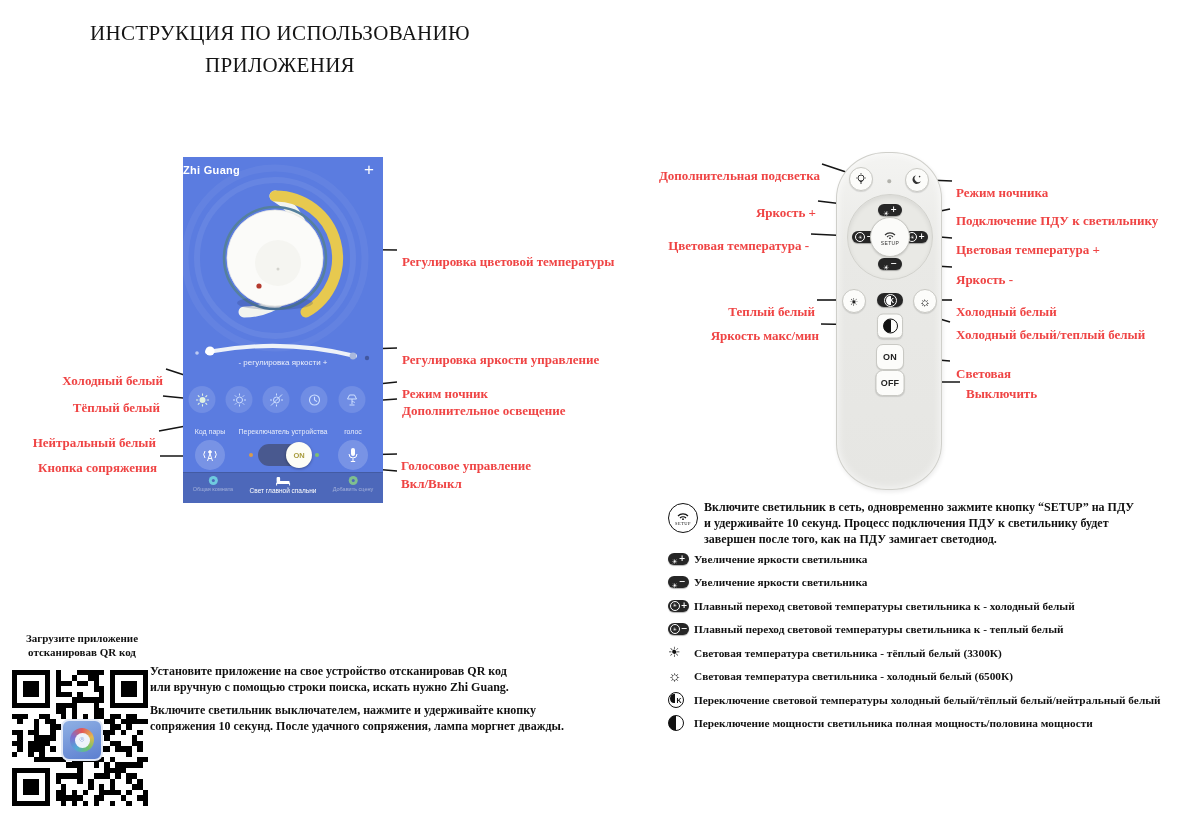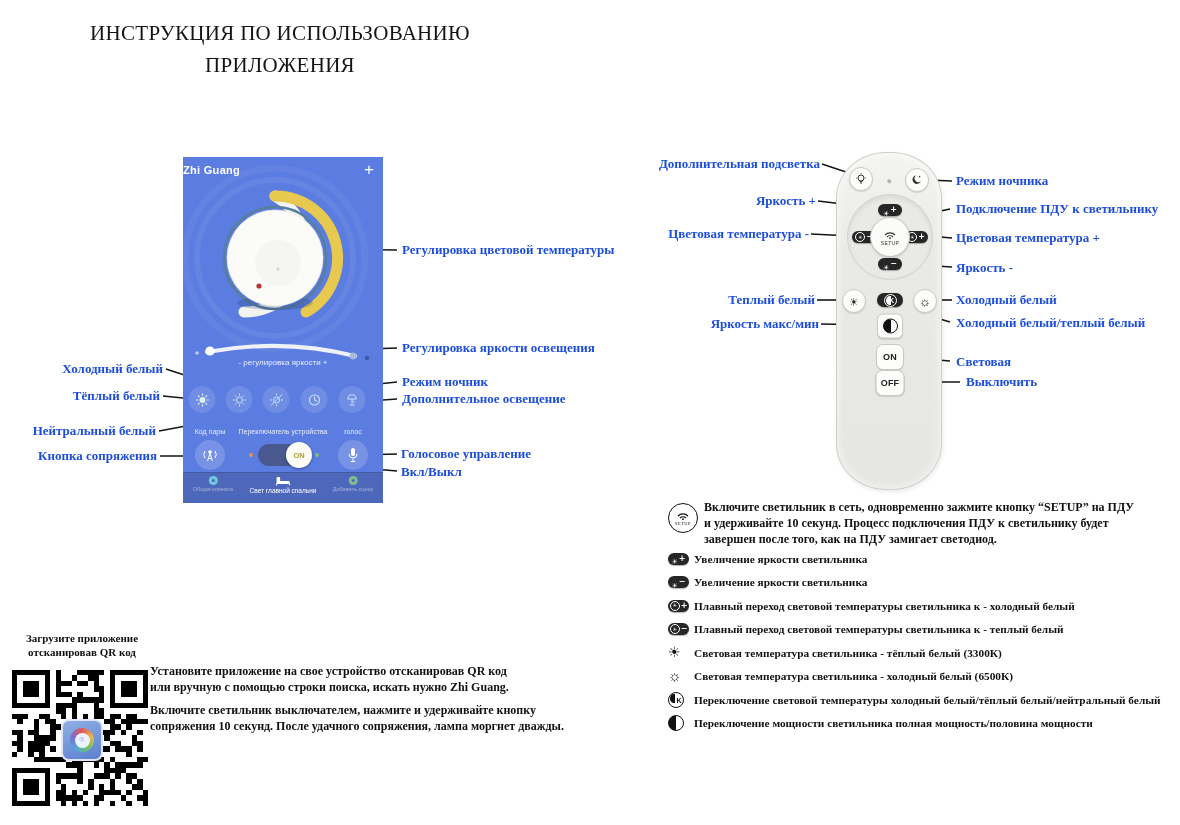--- a/index.html
+++ b/index.html
@@ -7,21 +7,21 @@
           font-family:"Liberation Serif","DejaVu Serif",serif;color:#111;}
   svg{display:block;}
 
   
   .title{position:absolute;font-size:21px;font-weight:500;text-align:center;line-height:1.5;
          white-space:pre-line;letter-spacing:.3px;color:#141414;}
   .left-title{left:60px;top:18px;width:440px;}
   .right-title{left:660px;top:22px;width:500px;}
 
   
-  .lbl{position:absolute;font-size:13px;font-weight:700;white-space:nowrap;transform:translateY(-50%);color:#1d4ed8;}
+  .lbl{position:absolute;font-size:13px;font-weight:700;white-space:nowrap;transform:translateY(-50%);color:#ef4444;margin-top:12px;}
   .lbl.r{text-align:right;}
 
   
   .lines{position:absolute;left:0;top:0;pointer-events:none;}
   .lines line{stroke:#151515;stroke-width:1.6;}
 
   
   .phone{position:absolute;left:183px;top:157px;width:200px;height:346px;background:#5b7ce0;
          font-family:"Liberation Sans","DejaVu Sans",sans-serif;overflow:hidden;}
   .phone-header{position:absolute;left:0;top:0;width:100%;height:28px;}
@@ -285,21 +285,21 @@
       </div>
     </div>
   </div>
 
   <div class="lbl r" style="left:33px;top:369px;width:130px">Холодный белый</div>
   <div class="lbl r" style="left:30px;top:396px;width:130px">Тёплый белый</div>
   <div class="lbl r" style="left:20px;top:431px;width:136px">Нейтральный белый</div>
   <div class="lbl r" style="left:21px;top:456px;width:136px">Кнопка сопряжения</div>
 
   <div class="lbl" style="left:402px;top:250px">Регулировка цветовой температуры</div>
-  <div class="lbl" style="left:402px;top:348px">Регулировка яркости освещения</div>
+  <div class="lbl" style="left:402px;top:348px">Регулировка яркости управление</div>
   <div class="lbl" style="left:402px;top:382px">Режим ночник</div>
   <div class="lbl" style="left:402px;top:399px">Дополнительное освещение</div>
   <div class="lbl" style="left:401px;top:454px">Голосовое управление</div>
   <div class="lbl" style="left:401px;top:472px">Вкл/Выкл</div>
 
   <div class="remote">
     <div class="rbtn round" style="left:24px;top:26px;width:22px;height:22px">
       <svg width="12" height="13">
         <circle cx="6" cy="5" r="3" fill="none" stroke="#333" stroke-width="1"></circle>
         <line x1="4.7" y1="8.5" x2="7.3" y2="8.5" stroke="#333" stroke-width="1"></line>

